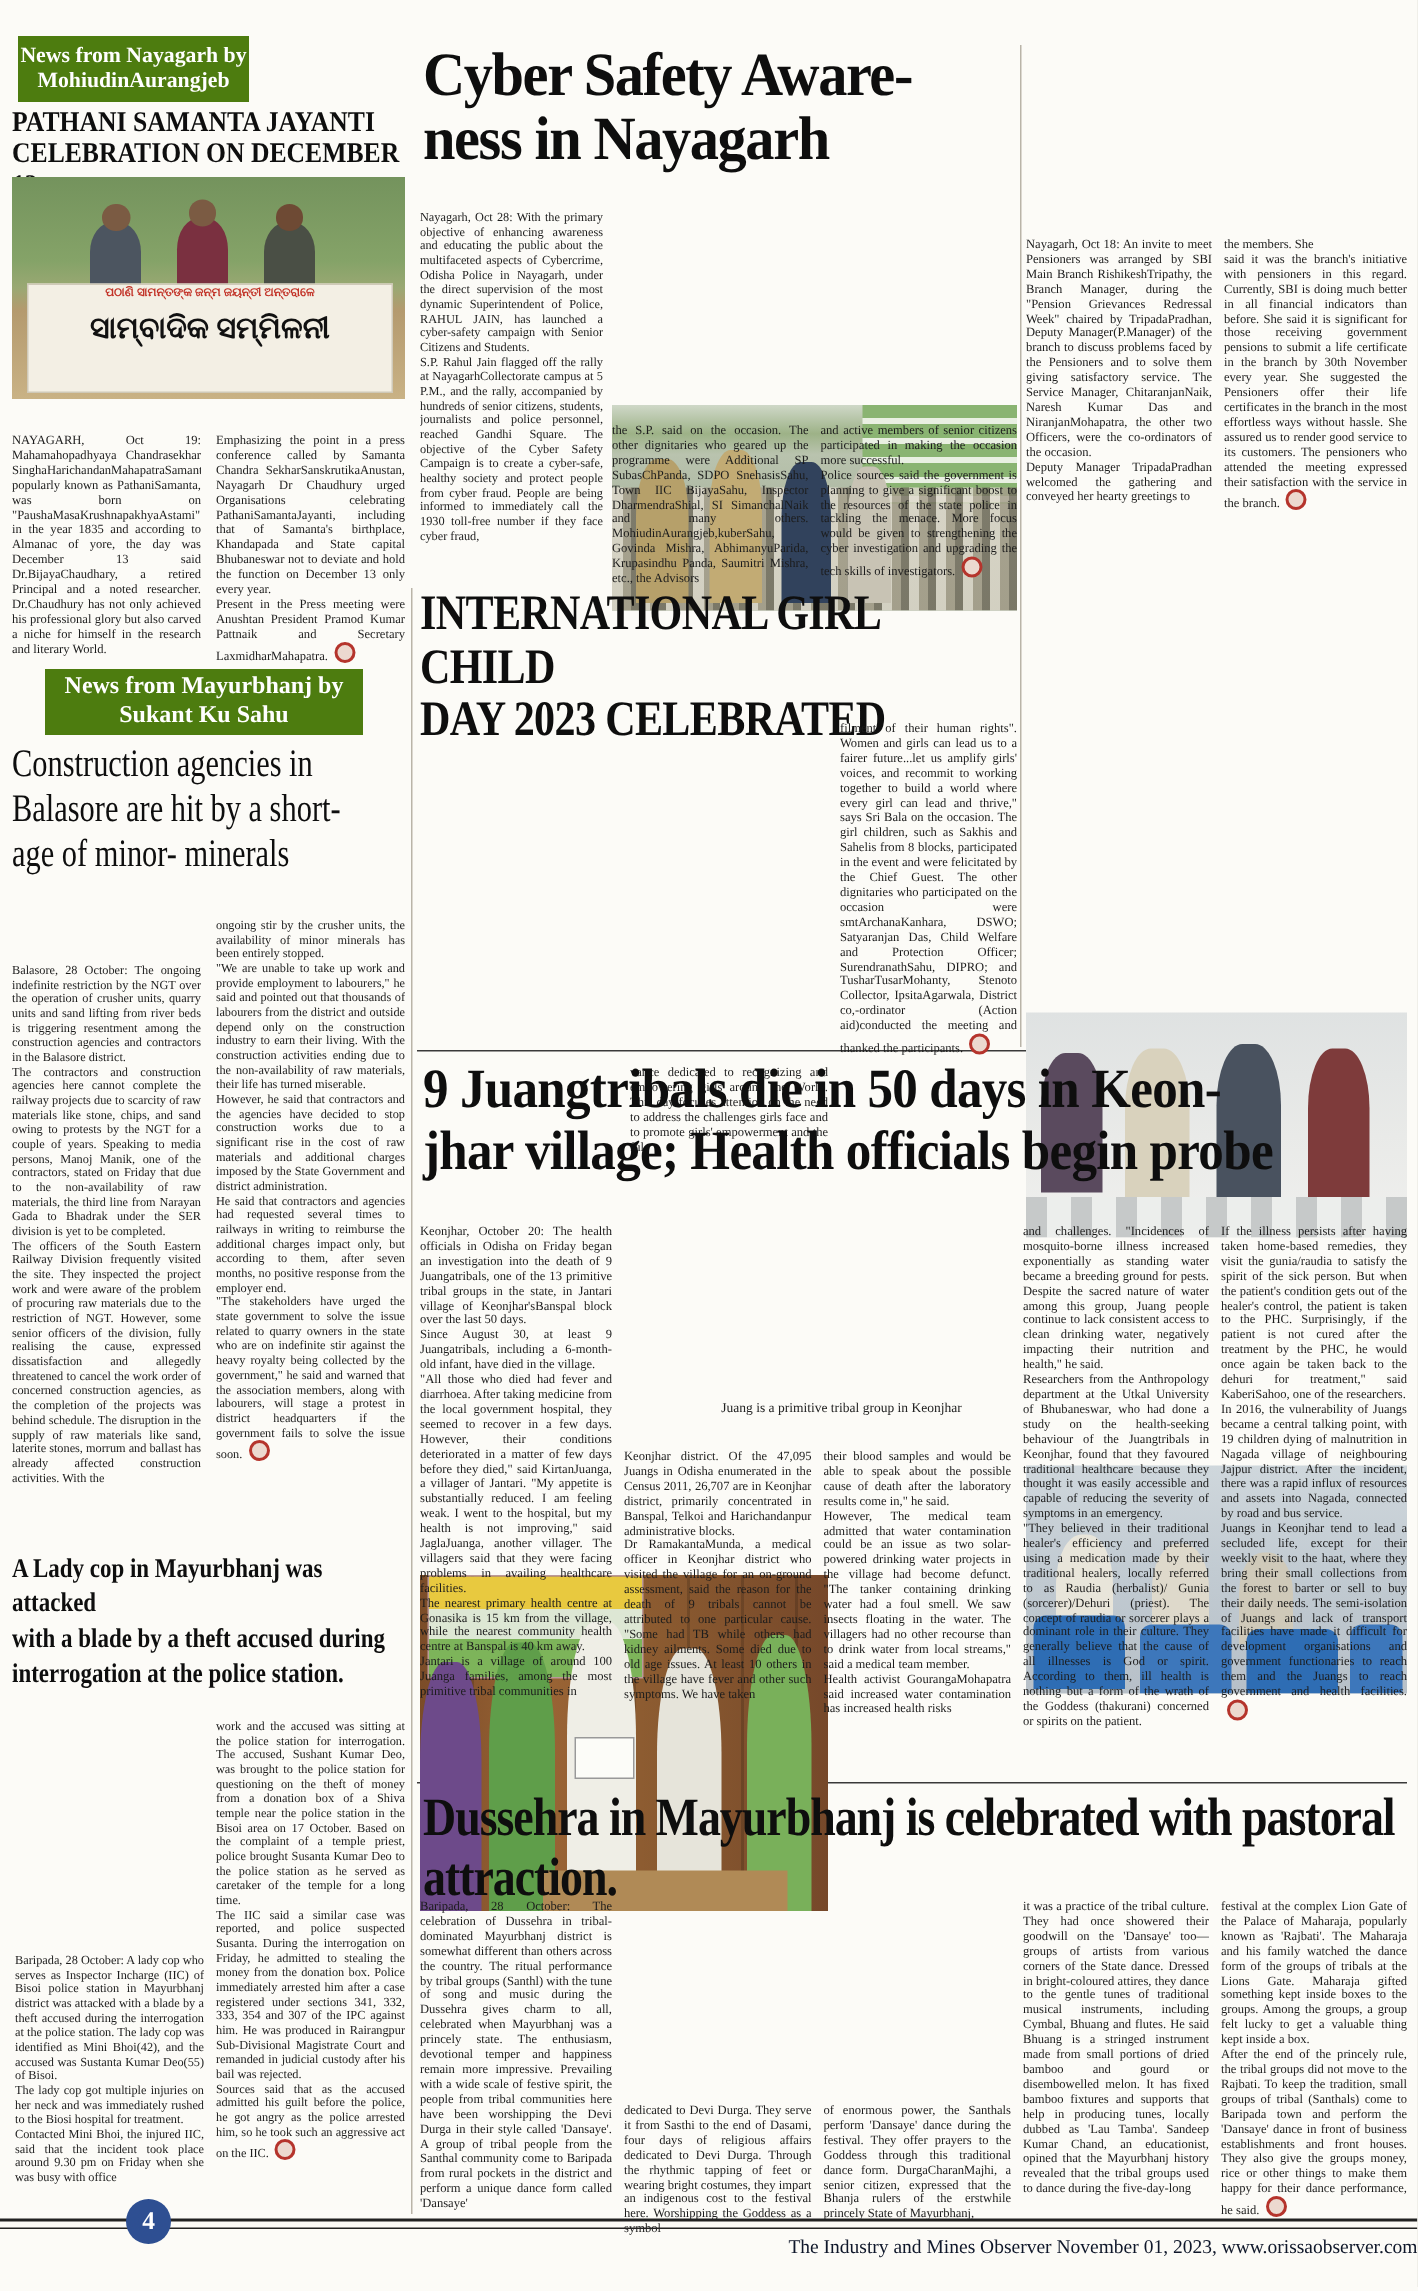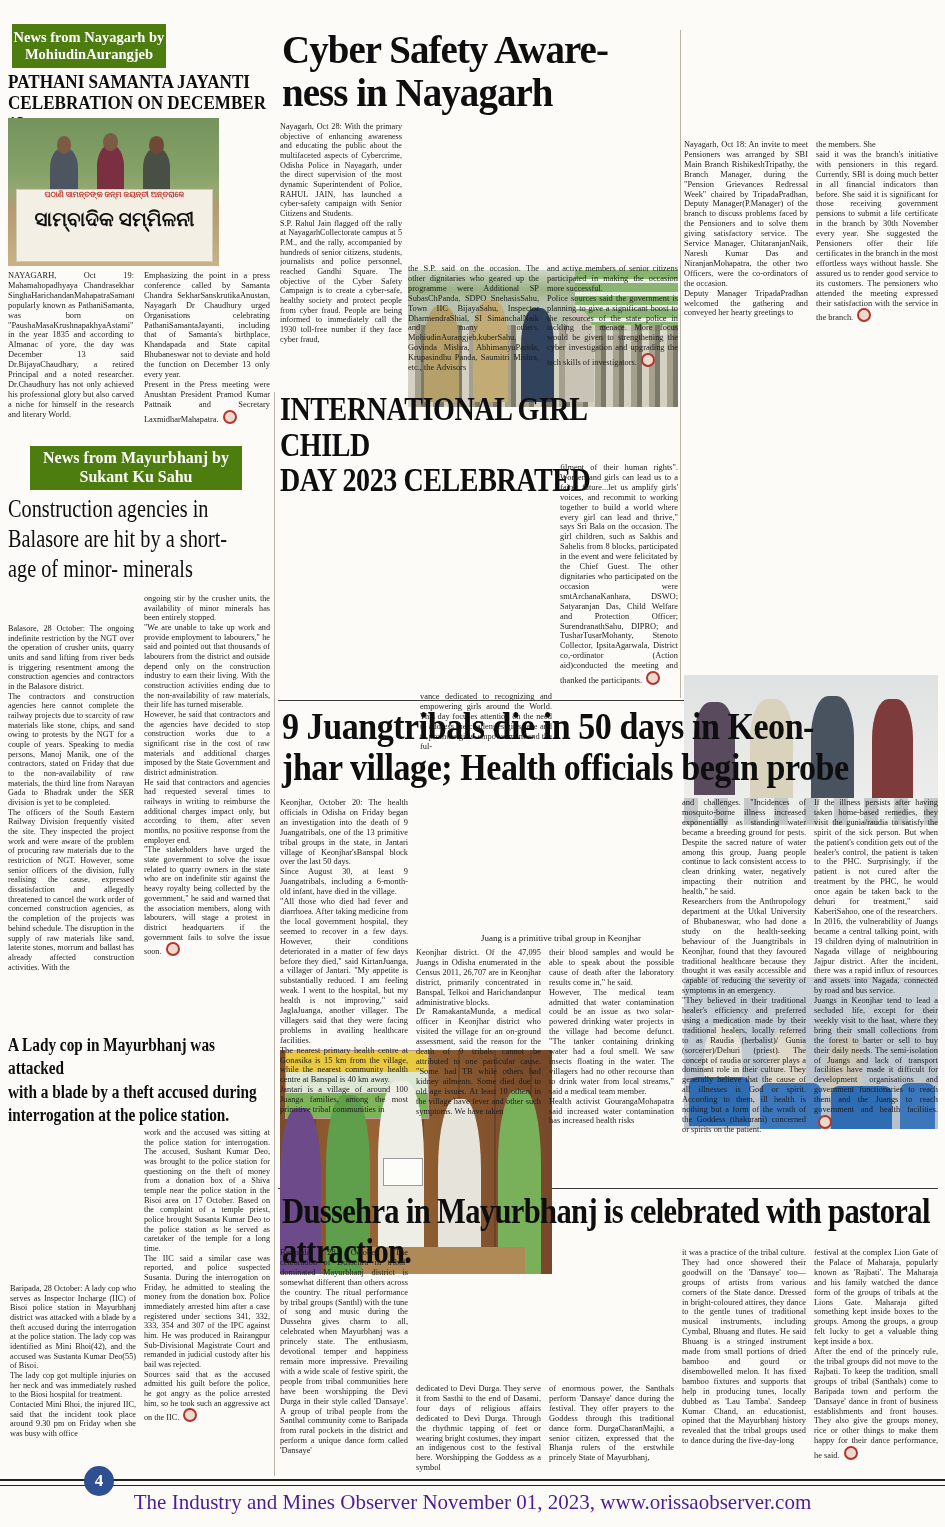--- a/index.html
+++ b/index.html
@@ -2,50 +2,50 @@
 <html><head>
 <meta charset="utf-8">
 <style>
   html,body{margin:0;padding:0;background:#e8e6e0;}
   .page{position:relative;width:945px;height:1527px;background:#fcfbf7;margin:0 auto;
         font-family:"Liberation Serif",serif;color:#181818;overflow:hidden;}
   .abs{position:absolute;}
   .kicker{background:#4d7c0f;color:#fff;font-weight:bold;white-space:pre-line;text-align:center;
           display:flex;align-items:center;justify-content:center;line-height:1.18;}
   .hl{font-weight:bold;white-space:pre-line;color:#0e0e0e;transform-origin:left top;}
-  .bt{font-size:8.4px;line-height:1.18;text-align:justify;overflow:hidden;color:#1c1c1c;}
+  .bt{font-size:8.4px;line-height:1.18;text-align:justify;overflow:hidden;color:#1c1c1c;margin-top:18px;}
   .bt .txt{white-space:pre-line;}
   .stamp{display:inline-block;width:10px;height:10px;border-radius:50%;
          border:2px solid #b5342c;background:#ecd9cf;vertical-align:-2px;margin-left:4px;}
   .photo{position:relative;overflow:hidden;}
   .ps{position:absolute;}
   .caption{font-size:9px;text-align:center;color:#222;}
   .vr{position:absolute;width:1px;background:#b9b4a8;}
   .hrule{position:absolute;height:1px;background:#3a3a3a;}
   .dblrule{position:absolute;height:4px;border-top:2px solid #222;border-bottom:1px solid #222;}
   .pagecircle{position:absolute;width:30px;height:30px;border-radius:50%;background:#2e4f92;
               color:#fff;font-weight:bold;font-size:17px;display:flex;align-items:center;justify-content:center;}
-  .footer{position:absolute;text-align:center;font-size:21px;color:#4c1d95;}
+  .footer{position:absolute;text-align:right;font-size:13px;color:#0f172a;}
   .signtxt{line-height:1.25;text-align:center;}
 </style>
 </head>
 <body>
 
 <div class="page">
 
   <div class="vr" style="left:274px;top:392px;height:1084px;"></div>
   <div class="vr" style="left:680px;top:30px;height:668px;"></div>
   <div class="hrule" style="left:278px;top:700px;width:660px;"></div>
   <div class="hrule" style="left:278px;top:1188px;width:660px;"></div>
 
   <div class="abs kicker" style="left:12px;top:24px;width:154px;height:44px;font-size:14.5px;">News from Nayagarh by
 MohiudinAurangjeb</div>
   <div class="abs hl" style="left:8px;top:72px;width:291px;font-size:19px;line-height:1.1;transform:scaleX(0.9);">PATHANI SAMANTA JAYANTI
 CELEBRATION ON DECEMBER 13.</div>
-  <div class="abs photo" style="left:8px;top:118px;width:211px;height:148px;background:linear-gradient(180deg,#74935d 0%,#85a368 38%,#9aa873 50%,#b49a6e 60%,#c9b285 100%);">
+  <div class="abs photo" style="left:8px;top:118px;width:262px;height:148px;background:linear-gradient(180deg,#74935d 0%,#85a368 38%,#9aa873 50%,#b49a6e 60%,#c9b285 100%);">
     <div class="ps" style="left:20%;top:20%;width:13%;height:30%;background:#4c5560;border-radius:45% 45% 6% 6%;"></div>
     <div class="ps" style="left:42%;top:18%;width:13%;height:32%;background:#7a3040;border-radius:45% 45% 6% 6%;"></div>
     <div class="ps" style="left:64%;top:20%;width:13%;height:30%;background:#4a4f45;border-radius:45% 45% 6% 6%;"></div>
     <div class="ps" style="left:23%;top:12%;width:7%;height:12%;background:#7b5b43;border-radius:50%;"></div>
     <div class="ps" style="left:45%;top:10%;width:7%;height:12%;background:#7b5b43;border-radius:50%;"></div>
     <div class="ps" style="left:67%;top:12%;width:7%;height:12%;background:#6e4a34;border-radius:50%;"></div>
     <div class="ps" style="left:4%;top:48%;width:92%;height:48%;background:#f3efe4;border:1px solid #cfc9b8;text-align:center;overflow:hidden;">
       <div style="left:6%;top:6%;width:100%;font-size:8px;color:#c23328;font-weight:bold;">ପଠାଣି ସାମନ୍ତଙ୍କ ଜନ୍ମ ଜୟନ୍ତୀ ଅନ୍ତରାଳେ</div>
       <div style="width:100%;font-size:20px;color:#111;font-weight:bold;margin-top:8px;">ସାମ୍ବାଦିକ ସମ୍ମିଳନୀ</div>
     </div>

